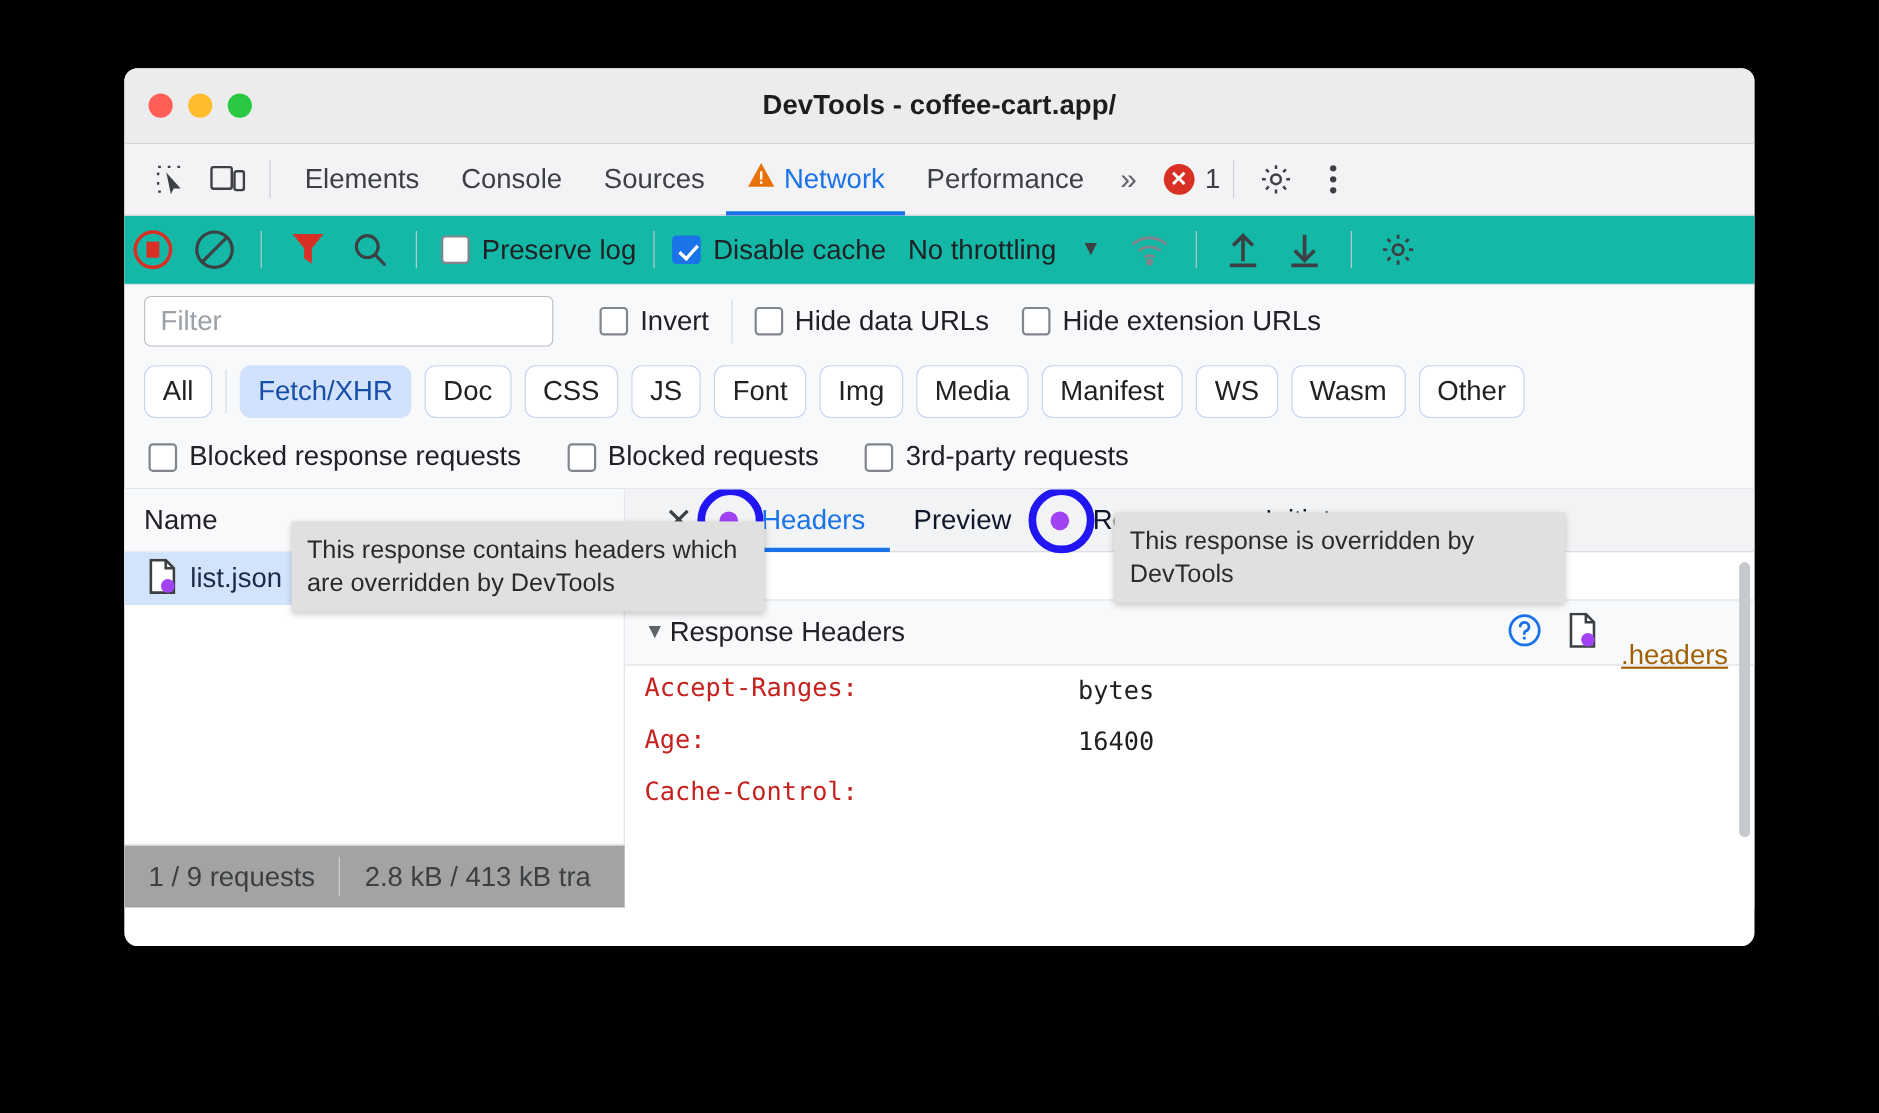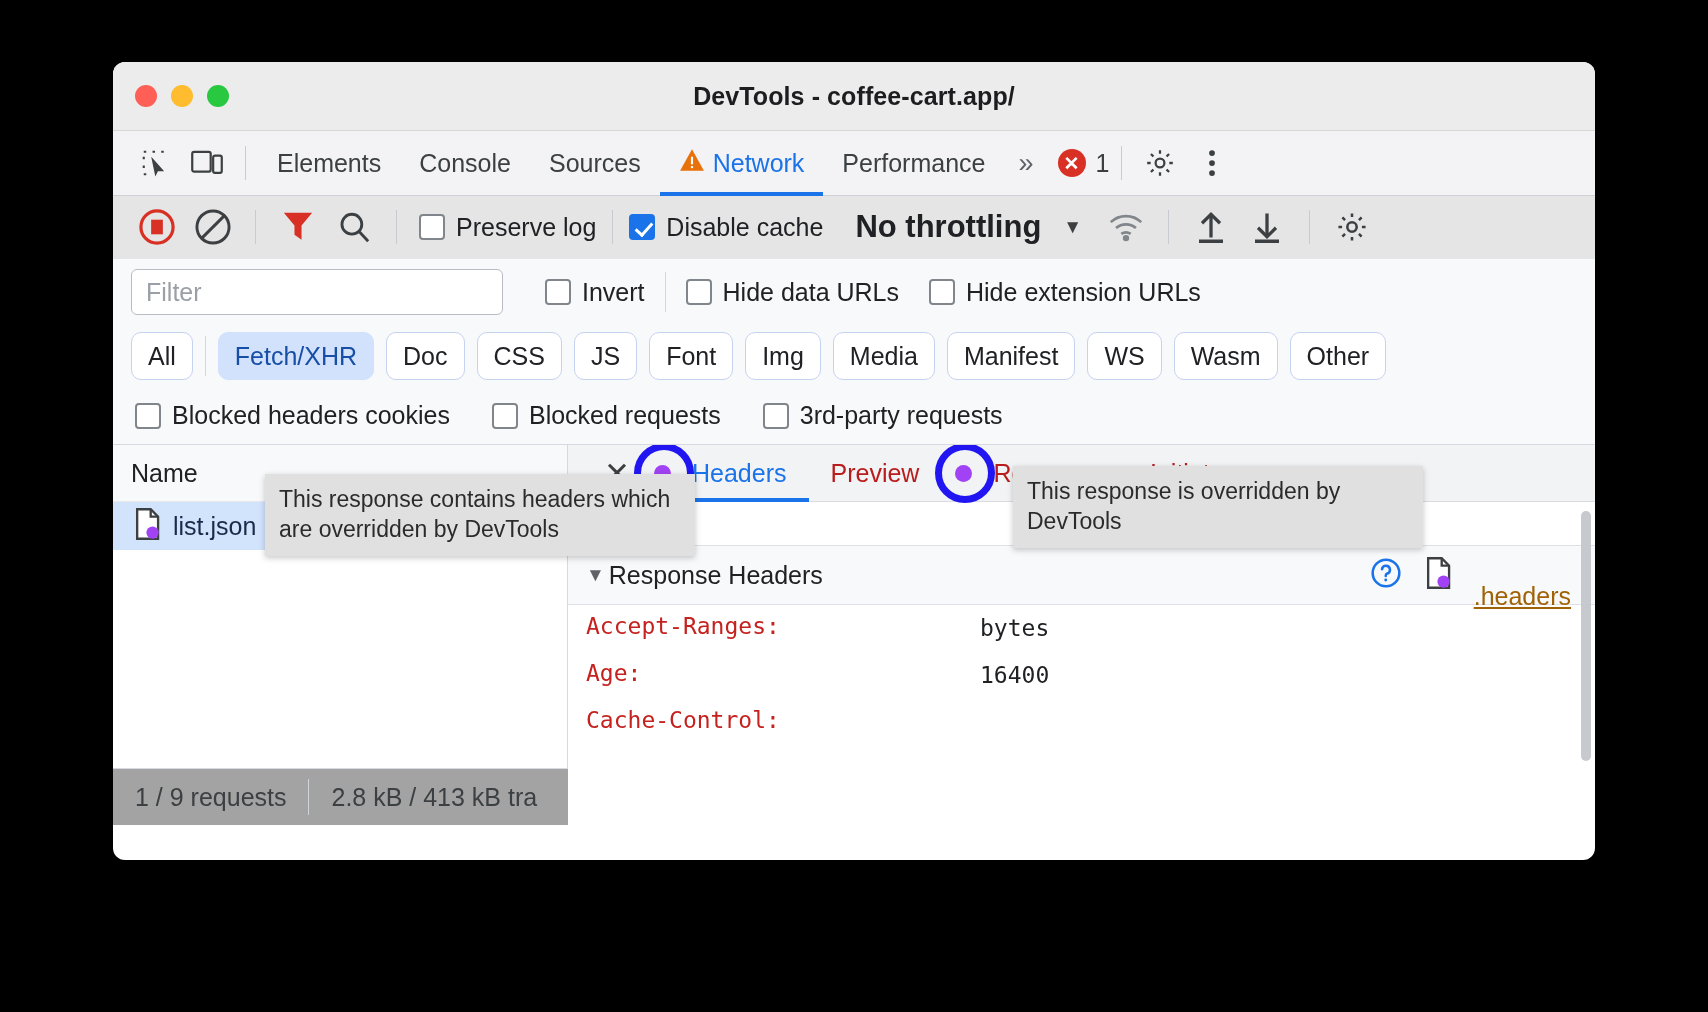--- a/index.html
+++ b/index.html
@@ -54,36 +54,36 @@
     padding: 0 19px; height: 65px; line-height: 65px;
     white-space: nowrap;
   }
   .dt-tab.active { color: #1a73e8; box-shadow: inset 0 -4px 0 #1a73e8; display:flex; align-items:center; gap:8px;}
   .chev { font-size: 27px; color: #5f6368; padding: 0 14px; }
   .err-group { display:flex; align-items:center; gap:10px; margin-left: 10px; font-size:25px; color:#3c4043;}
   .err-circle { width:28px;height:28px;border-radius:50%;background:#d93025;display:flex;align-items:center;justify-content:center;color:#fff;font-size:19px;font-weight:700;}
 
   
   .net-toolbar {
-    height: 63px; background:#e5e5e5;
+    height: 63px; background:#14b8a6;
     border-bottom:1px solid #e3e5ea;
-    display:flex; align-items:center; padding-left: 18px; gap: 4px;
+    display:flex; align-items:center; gap: 4px;
   }
   .ico-btn { width:52px;height:52px;display:flex;align-items:center;justify-content:center;cursor:default; }
   .cb-row { display:flex; align-items:center; gap:11px; font-size:25px; color:#202124; white-space:nowrap; }
   .cb {
     width:26px;height:26px;border:2px solid #80868b;border-radius:4px;background:#fff;
     display:inline-block; flex:none;
   }
   .cb.checked { background:#1a73e8; border-color:#1a73e8; position:relative; }
   .cb.checked::after {
     content:""; position:absolute; left:8px; top:3px; width:7px; height:14px;
     border:solid #fff; border-width:0 3px 3px 0; transform:rotate(42deg);
   }
-  .throttle { font-size:31px; color:#202124; margin-left:28px; white-space:nowrap;font-weight:bold;}
+  .throttle { font-size:25px; color:#202124; margin-left:16px; white-space:nowrap;}
   .caret { font-size:19px; color:#3c4043; margin-left:18px;}
 
   
   .filter-bar {
     height: 66px; background:#f8f9fb; display:flex; align-items:center;
     padding-left: 18px; gap: 0;
   }
   .filter-input {
     width: 372px; height: 46px; border:1px solid #b9bcc2; border-radius:6px;
     background:#fff; font-size:25px; color:#9aa0a6; padding: 0 14px;
@@ -122,21 +122,21 @@
   }
   .sb-sep { width:1px;height:36px;background:#cfd3da; margin:0 22px; }
 
   .right-pane { flex:1; background:#fff; position:relative; overflow:hidden; }
   .rp-tabs {
     height:57px; background:#f1f3f4; border-bottom:1px solid #dadce0;
     display:flex; align-items:center; padding-left:26px; gap:0;
   }
   .close-x { font-size:31px; color:#3c4043; width:46px; text-align:center; }
   .rp-tab {
-    font-size:25px; color:#b91c1c; height:57px; line-height:57px; padding: 0 22px;
+    font-size:25px; color:#0f172a; height:57px; line-height:57px; padding: 0 22px;
     display:flex; align-items:center; white-space:nowrap;
   }
   .rp-tab.active { color:#1a73e8; box-shadow: inset 0 -4px 0 #1a73e8; }
   .pdot { width:17px; height:17px; border-radius:50%; background:#a142f4; display:inline-block; margin-right:3px; flex:none;}
   .ring {
     position:relative; display:flex; align-items:center; justify-content:center;
     width:48px; height:48px;
   }
   .ring::before {
     content:""; position:absolute; width:46px; height:46px; border-radius:50%;
@@ -341,21 +341,21 @@
     <div class="chip">Media</div>
     <div class="chip">Manifest</div>
     <div class="chip">WS</div>
     <div class="chip">Wasm</div>
     <div class="chip">Other</div>
   </div>
 
   <div class="blocked-row">
     <div class="cb-row">
       <span class="cb"></span>
-      <span>Blocked headers cookies</span>
+      <span>Blocked response requests</span>
     </div>
     <div class="cb-row">
       <span class="cb"></span>
       <span>Blocked requests</span>
     </div>
     <div class="cb-row">
       <span class="cb"></span>
       <span>3rd-party requests</span>
     </div>
   </div>

